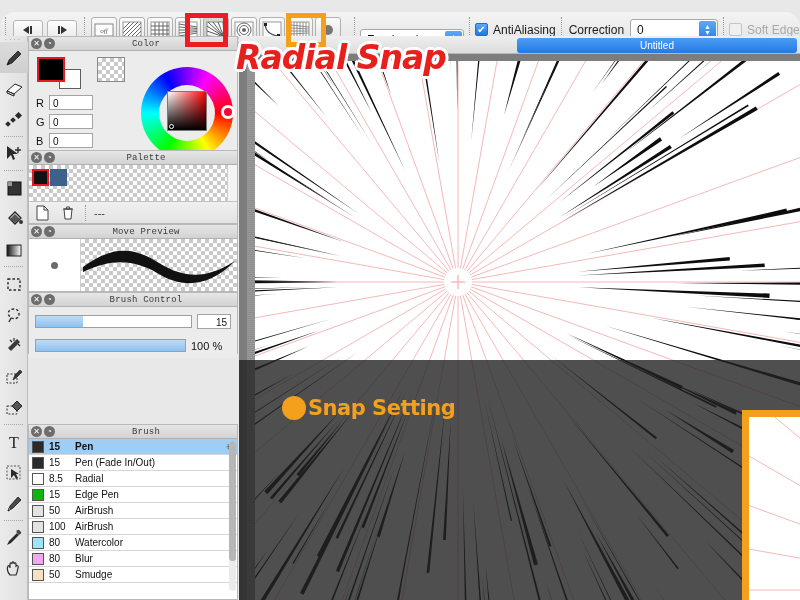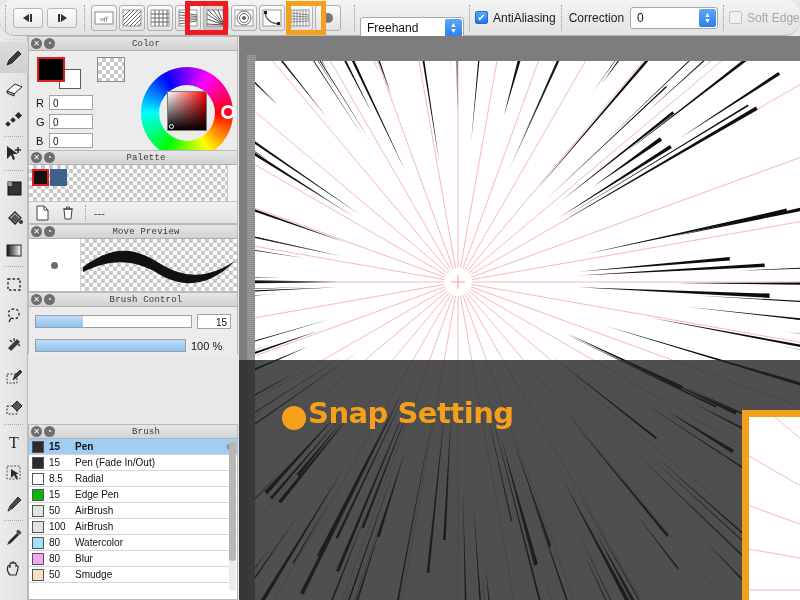--- a/index.html
+++ b/index.html
@@ -6,21 +6,21 @@
   html,body { width:800px; height:600px; overflow:hidden; }
   body {
     font-family:"Liberation Sans", sans-serif;
     background:#e8e8e8;
     -webkit-font-smoothing:none;
   }
   #app { position:relative; width:800px; height:600px; overflow:hidden; }
 
   
   #toolbar {
-    position:absolute; left:0; top:0; width:800px; height:36px;
+    position:absolute; left:0; top:12px; width:800px; height:36px;
     background:linear-gradient(#f4f4f4,#e2e2e2);
     border-bottom:1px solid #b4b4b4;
     display:flex; align-items:center;border-radius:15px;
   }
   .tb-sep {
     width:1px; height:26px; margin:0 5px;
     border-left:1px dotted #9a9a9a;
   }
   .navbtn {
     width:30px; height:20px; margin:0 2px;
@@ -224,21 +224,21 @@
   }
   svg.art { position:absolute; left:0; top:0; }
 
   
   #dark-overlay {
     position:absolute; left:0; top:324px; width:561px; height:240px;
     background:rgba(35,35,35,0.80);
   }
   #snap-setting {
     position:absolute; left:43px; top:360px; z-index:9;
-    font-size:29px; font-weight:bold; color:#f5a01c;
+    font-size:21px; font-weight:bold; color:#f5a01c;
     font-family:"DejaVu Sans", sans-serif;
     letter-spacing:-0.5px; white-space:nowrap;
     display:flex; align-items:flex-end;
   }
   #snap-bullet { width:24px; height:24px; border-radius:50%;
     background:#f5a01c; display:inline-block; margin-right:2px; }
   #move-text {
     position:absolute; left:48px; top:399px; z-index:9;
     font-size:25px; font-weight:bold; color:#fff; line-height:27px;
     font-family:"DejaVu Sans", sans-serif; letter-spacing:-0.5px;
@@ -692,20 +692,23 @@
             <span class="bgear"></span>
           </div>
         </div>
       <div id="brush-scroll">
         <div class="thumb"></div>
       </div>
     </div>
   </div>
 
   <div id="canvas-area">
+    <div id="tabbar">
+      <div id="tab-untitled">Untitled</div>
+    </div>
     <div id="paper-frame">
       <div id="paper-edge"></div>
       <div id="paper">
         <svg class="art" id="art" width="545" height="539" viewBox="0 0 545 539">
             <g>
               <line x1="217" y1="221" x2="1603" y2="221" stroke="#f6b8b8" stroke-width="1"></line>
               <line x1="216.7873085421709" y1="223.431074487337" x2="1581.7308542170913" y2="464.1074487337024" stroke="#f6b8b8" stroke-width="1"></line>
               <line x1="216.15569669100273" y1="225.78828200655937" x2="1518.5696691002718" y2="699.8282006559361" stroke="#f6b8b8" stroke-width="1"></line>
               <line x1="215.12435565298213" y1="228" x2="1415.4355652982142" y2="920.9999999999999" stroke="#f6b8b8" stroke-width="1"></line>
               <line x1="213.7246222036657" y1="229.99902653561156" x2="1275.4622203665692" y2="1120.902653561155" stroke="#f6b8b8" stroke-width="1"></line>
@@ -987,14 +990,15 @@
             <line x1="238.06217782649108" y1="169.5" x2="838.2177826491069" y2="-177.00000000000028" stroke="#f6b8b8" stroke-width="1"></line>
             <line x1="238.57784834550137" y1="170.60585899672031" x2="889.7848345501357" y2="-66.41410032796861" stroke="#f6b8b8" stroke-width="1"></line>
             <line x1="238.89365427108547" y1="171.7844627563315" x2="921.3654271085456" y2="51.44627563314873" stroke="#f6b8b8" stroke-width="1"></line>
             <circle cx="232" cy="173" r="6" fill="#fff" stroke="#f6b8b8"></circle>
             <circle cx="232" cy="173" r="1.6" fill="#f6b8b8"></circle>
           </svg>
       </div>
     </div>
   </div>
 
+  <div id="radial-snap">Radial Snap</div>
 
 </div>
 
 </body></html>

